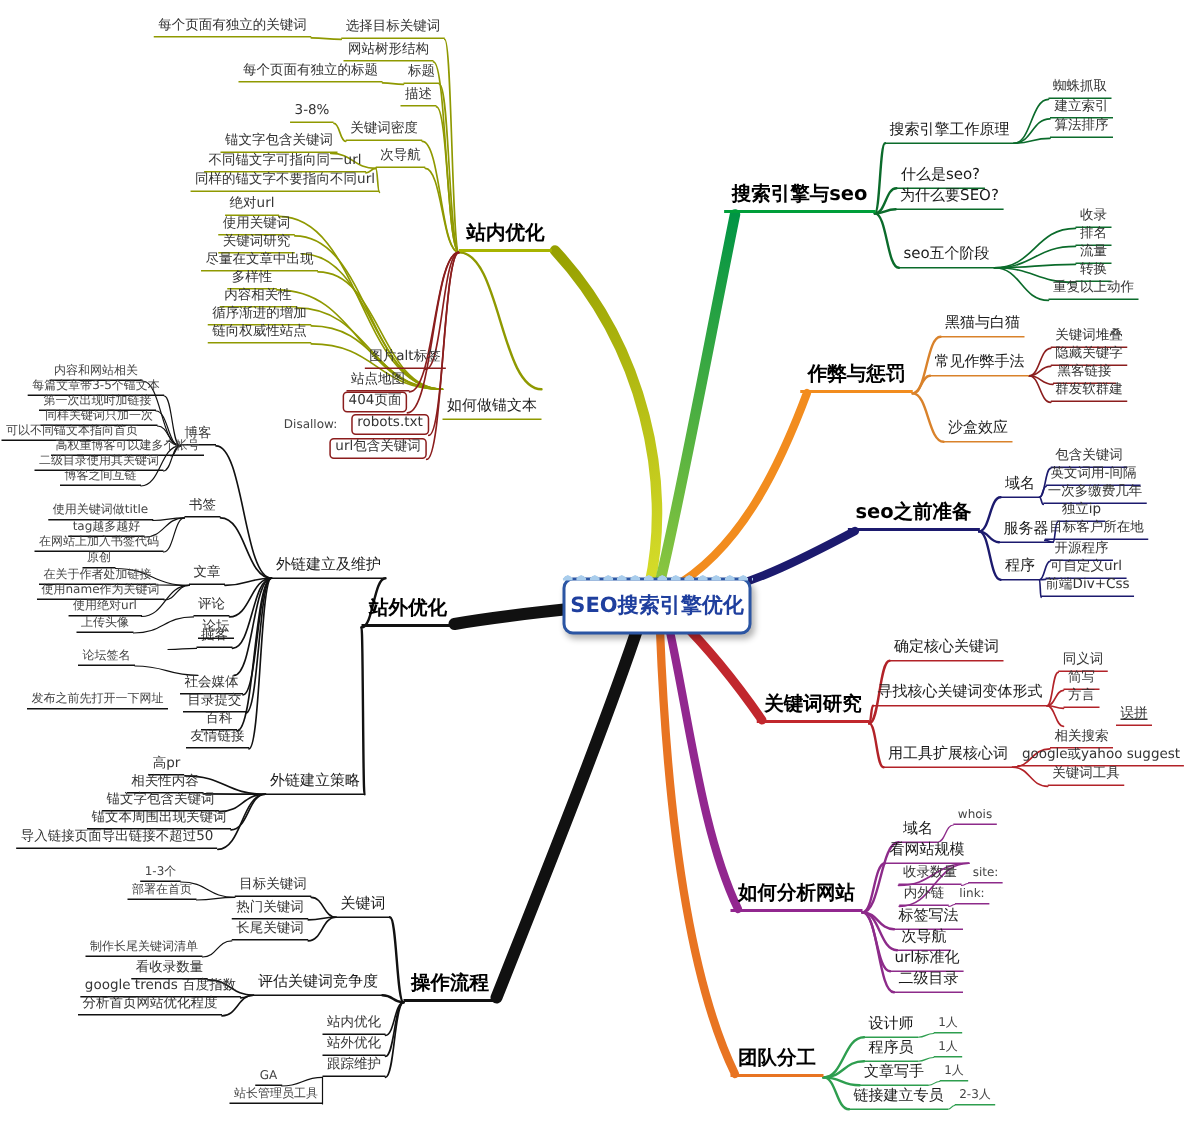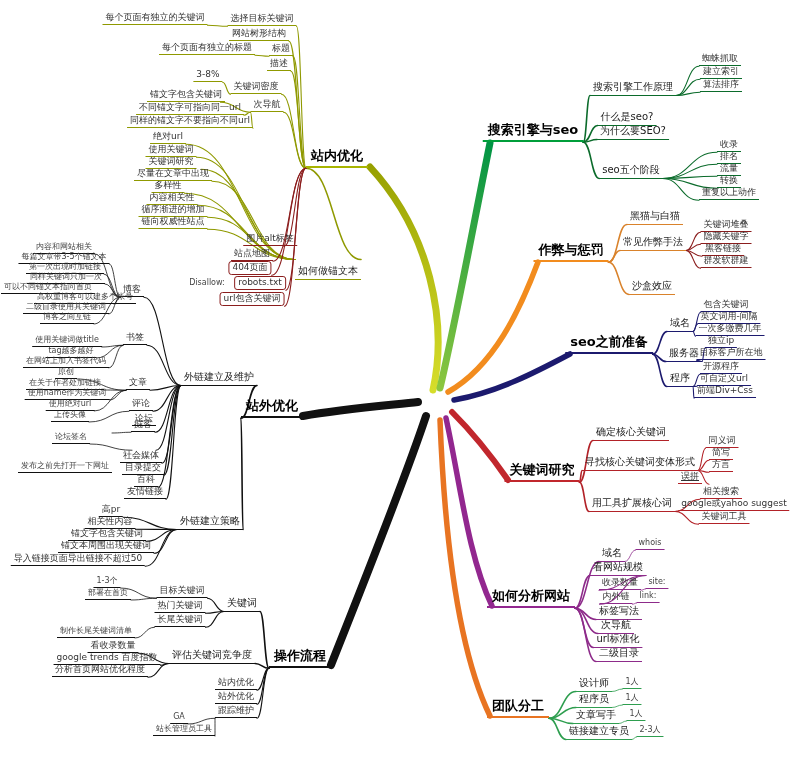--- a/index.html
+++ b/index.html
@@ -178,20 +178,24 @@
       <path d="M 169 663.5 C 153.75 663.5, 153.75 653.25, 138.5 653.25" stroke="#111111" stroke-width="1.1" fill="none" stroke-linecap="round"></path>
       <path d="M 169 663.5 C 164.71875 663.5, 164.71875 665.25, 160.4375 665.25" stroke="#111111" stroke-width="1.1" fill="none" stroke-linecap="round"></path>
       <path d="M 169 663.5 C 158.5 663.5, 158.5 677.25, 148 677.25" stroke="#111111" stroke-width="1.1" fill="none" stroke-linecap="round"></path>
       <path d="M 269 668.25 C 263 668.25, 263 690.25, 257 690.25" stroke="#111111" stroke-width="1.1" fill="none" stroke-linecap="round"></path>
       <path d="M 269 668.25 C 263 668.25, 263 704.25, 257 704.25" stroke="#111111" stroke-width="1.1" fill="none" stroke-linecap="round"></path>
       <path d="M 269 668.25 C 263 668.25, 263 718.25, 257 718.25" stroke="#111111" stroke-width="1.1" fill="none" stroke-linecap="round"></path>
       <path d="M 215 718.25 C 201.41796875 718.25, 201.41796875 724, 187.8359375 724" stroke="#111111" stroke-width="0.8" fill="none" stroke-linecap="round"></path>
       <path d="M 215 718.25 C 215 718.25, 215 736, 215 736" stroke="#111111" stroke-width="0.8" fill="none" stroke-linecap="round"></path>
     </svg>
 
+  <div class="center-topic">
+    <div class="scallops"></div>
+    <span>SEO搜索引擎优化</span>
+  </div>
 <div class="node main" style="left: 337px; top: 148px; border-bottom-color: rgb(168, 180, 0);">站内优化</div>
     <div class="node sub" style="left: 262px; top: 13px; border-bottom-color: rgb(143, 153, 0);">选择目标关键词</div>
     <div class="node sub" style="left: 155px; top: 12px; border-bottom-color: rgb(143, 153, 0);">每个页面有独立的关键词</div>
     <div class="node sub" style="left: 259px; top: 28px; border-bottom-color: rgb(143, 153, 0);">网站树形结构</div>
     <div class="node sub" style="left: 281px; top: 43px; border-bottom-color: rgb(143, 153, 0);">标题</div>
     <div class="node sub" style="left: 207px; top: 42px; border-bottom-color: rgb(143, 153, 0);">每个页面有独立的标题</div>
     <div class="node sub" style="left: 279px; top: 58px; border-bottom-color: rgb(143, 153, 0);">描述</div>
     <div class="node sub" style="left: 256px; top: 81px; border-bottom-color: rgb(143, 153, 0);">关键词密度</div>
     <div class="node sub" style="left: 208px; top: 69px; border-bottom-color: rgb(143, 153, 0);">3-8%</div>
     <div class="node sub" style="left: 267px; top: 99px; border-bottom-color: rgb(143, 153, 0);">次导航</div>
@@ -245,21 +249,21 @@
     <div class="node topic" style="left: 680px; top: 372px; border-bottom-color: rgb(28, 26, 110);">程序</div>
     <div class="node sub" style="left: 721px; top: 361px; border-bottom-color: rgb(28, 26, 110);">开源程序</div>
     <div class="node sub" style="left: 724px; top: 373px; border-bottom-color: rgb(28, 26, 110);">可自定义url</div>
     <div class="node sub" style="left: 725px; top: 385px; border-bottom-color: rgb(28, 26, 110);">前端Div+Css</div>
     <div class="node main" style="left: 542px; top: 462px; border-bottom-color: rgb(193, 39, 45);">关键词研究</div>
     <div class="node topic" style="left: 631px; top: 426px; border-bottom-color: rgb(178, 34, 40);">确定核心关键词</div>
     <div class="node topic" style="left: 640px; top: 456px; border-bottom-color: rgb(178, 34, 40);">寻找核心关键词变体形式</div>
     <div class="node sub" style="left: 722px; top: 435px; border-bottom-color: rgb(178, 34, 40);">同义词</div>
     <div class="node sub" style="left: 721px; top: 447px; border-bottom-color: rgb(178, 34, 40);">简写</div>
     <div class="node sub" style="left: 721px; top: 459px; border-bottom-color: rgb(178, 34, 40);">方言</div>
-    <div class="node sub" style="left: 690px; top: 471px; border-bottom-color: rgb(178, 34, 40); text-decoration: underline;">误拼</div>
+    <div class="node sub" style="left: 756px; top: 471px; border-bottom-color: rgb(178, 34, 40); text-decoration: underline;">误拼</div>
     <div class="node topic" style="left: 632px; top: 497px; border-bottom-color: rgb(178, 34, 40);">用工具扩展核心词</div>
     <div class="node sub" style="left: 721px; top: 486px; border-bottom-color: rgb(178, 34, 40);">相关搜索</div>
     <div class="node sub" style="left: 734px; top: 498px; border-bottom-color: rgb(178, 34, 40);">google或yahoo suggest</div>
     <div class="node sub" style="left: 724px; top: 511px; border-bottom-color: rgb(178, 34, 40);">关键词工具</div>
     <div class="node main" style="left: 531px; top: 588px; border-bottom-color: rgb(146, 39, 143);">如何分析网站</div>
     <div class="node topic" style="left: 612px; top: 547px; border-bottom-color: rgb(141, 43, 138);">域名</div>
     <div class="node tiny" style="left: 650px; top: 538px; border-bottom-color: rgb(141, 43, 138);">whois</div>
     <div class="node topic" style="left: 618px; top: 561px; border-bottom-color: rgb(141, 43, 138);">看网站规模</div>
     <div class="node sub" style="left: 620px; top: 577px; border-bottom-color: rgb(141, 43, 138);">收录数量</div>
     <div class="node tiny" style="left: 657px; top: 577px; border-bottom-color: rgb(141, 43, 138);">site:</div>

